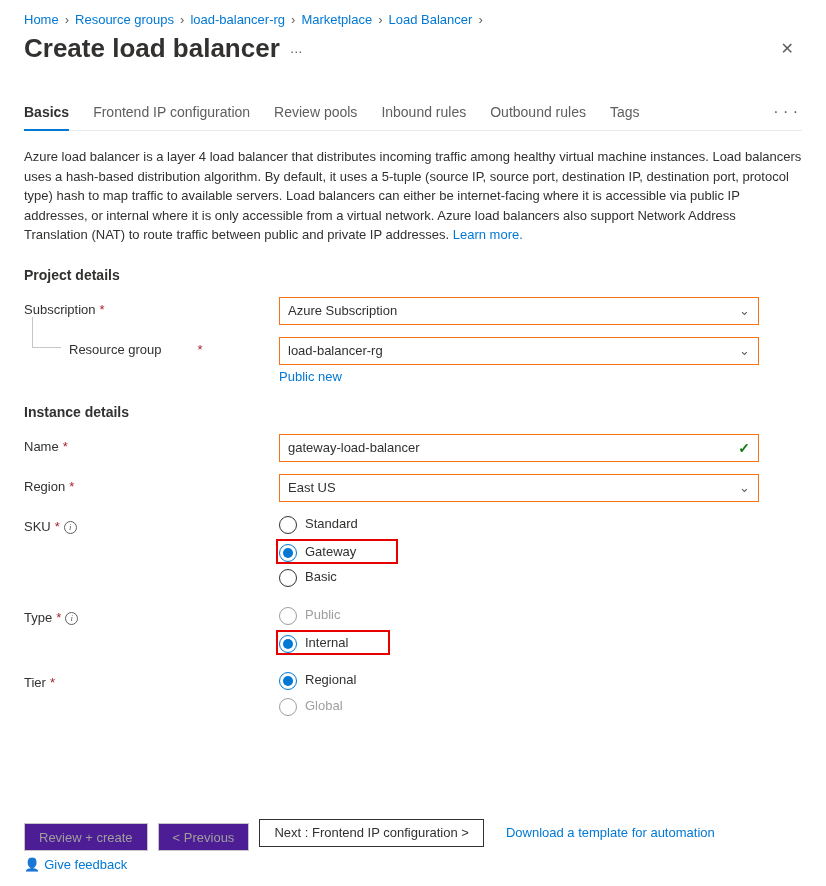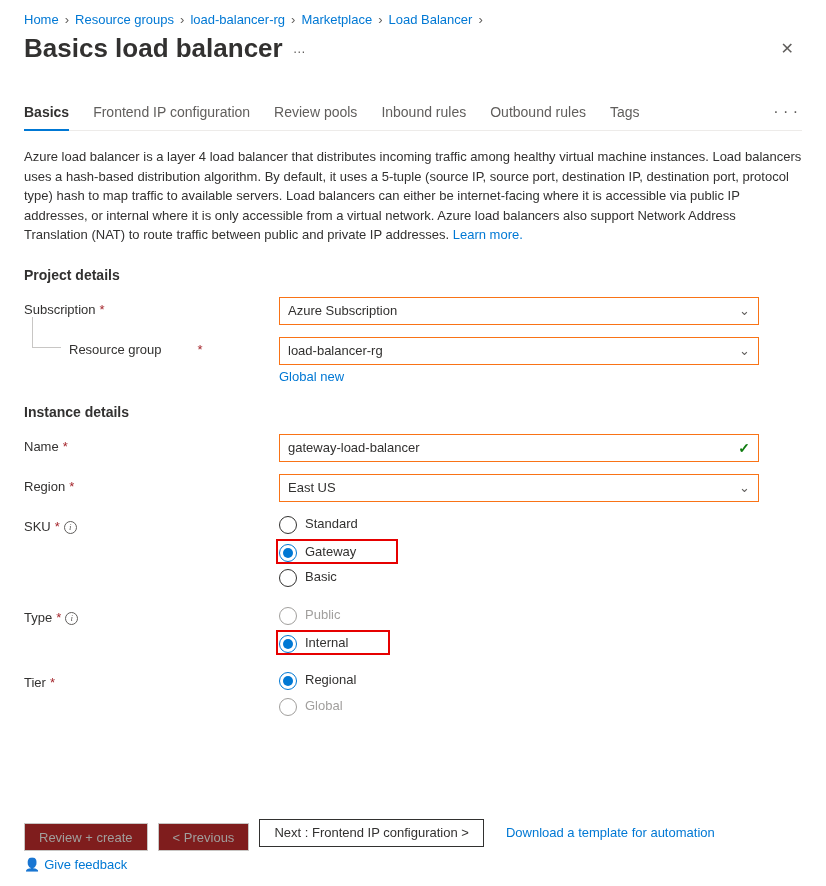--- a/index.html
+++ b/index.html
@@ -97,21 +97,21 @@
     .footer {
       position: absolute; left: 24px; right: 24px; bottom: 0;
       padding: 14px 0;
     }
     .footer-buttons { display: flex; gap: 10px; align-items: center; }
     .btn {
       height: 28px; padding: 0 14px; font-size: 13px;
       border: 1px solid #8a8886; background: #fff; cursor: pointer;
       display: inline-flex; align-items: center;
     }
-    .btn.disabled { color: #a19f9d; border-color: #c8c6c4; background: #7f1d1d; cursor: default; margin-top: 9px; }
+    .btn.disabled { color: #a19f9d; border-color: #c8c6c4; background: #4c1d95; cursor: default; margin-top: 9px; }
     .btn.primary-outline { border-color: #323130; color: #323130; }
     .footer-link { margin-left: 12px; }
     .feedback-link { display: inline-flex; align-items: center; gap: 4px; margin-top: 6px; }
     .feedback-icon { font-size: 13px; color: #0078d4; }
   </style>
 </head>
 <body>
 
 <div class="breadcrumb">
   <a>Home</a>
@@ -121,21 +121,21 @@
   <a>load-balancer-rg</a>
   <span class="chev">›</span>
   <a>Marketplace</a>
   <span class="chev">›</span>
   <a>Load Balancer</a>
   <span class="chev">›</span>
 </div>
 
 <div class="title-row">
   <div style="display:flex;align-items:center;">
-    <h1>Basics load balancer</h1>
+    <h1>Create load balancer</h1>
     <span class="title-dots">…</span>
   </div>
   <span class="close-x">✕</span>
 </div>
 
 <div class="tabs">
   <div class="tab active">Basics</div>
   <div class="tab">Frontend IP configuration</div>
   <div class="tab">Review pools</div>
   <div class="tab">Inbound rules</div>
@@ -166,21 +166,21 @@
 <div class="form-row">
   <div class="form-label indent">
     <span>Resource group</span>
     <span class="req">*</span>
   </div>
   <div class="form-control">
     <div class="select">
       <span>load-balancer-rg</span>
       <span class="chevron">⌄</span>
     </div>
-    <a class="sub-link">Global new</a>
+    <a class="sub-link">Public new</a>
   </div>
 </div>
 
 <div class="section-heading" style="margin-top:20px;">Instance details</div>
 
 <div class="form-row">
   <div class="form-label">
     <span>Name</span>
     <span class="req">*</span>
   </div>

